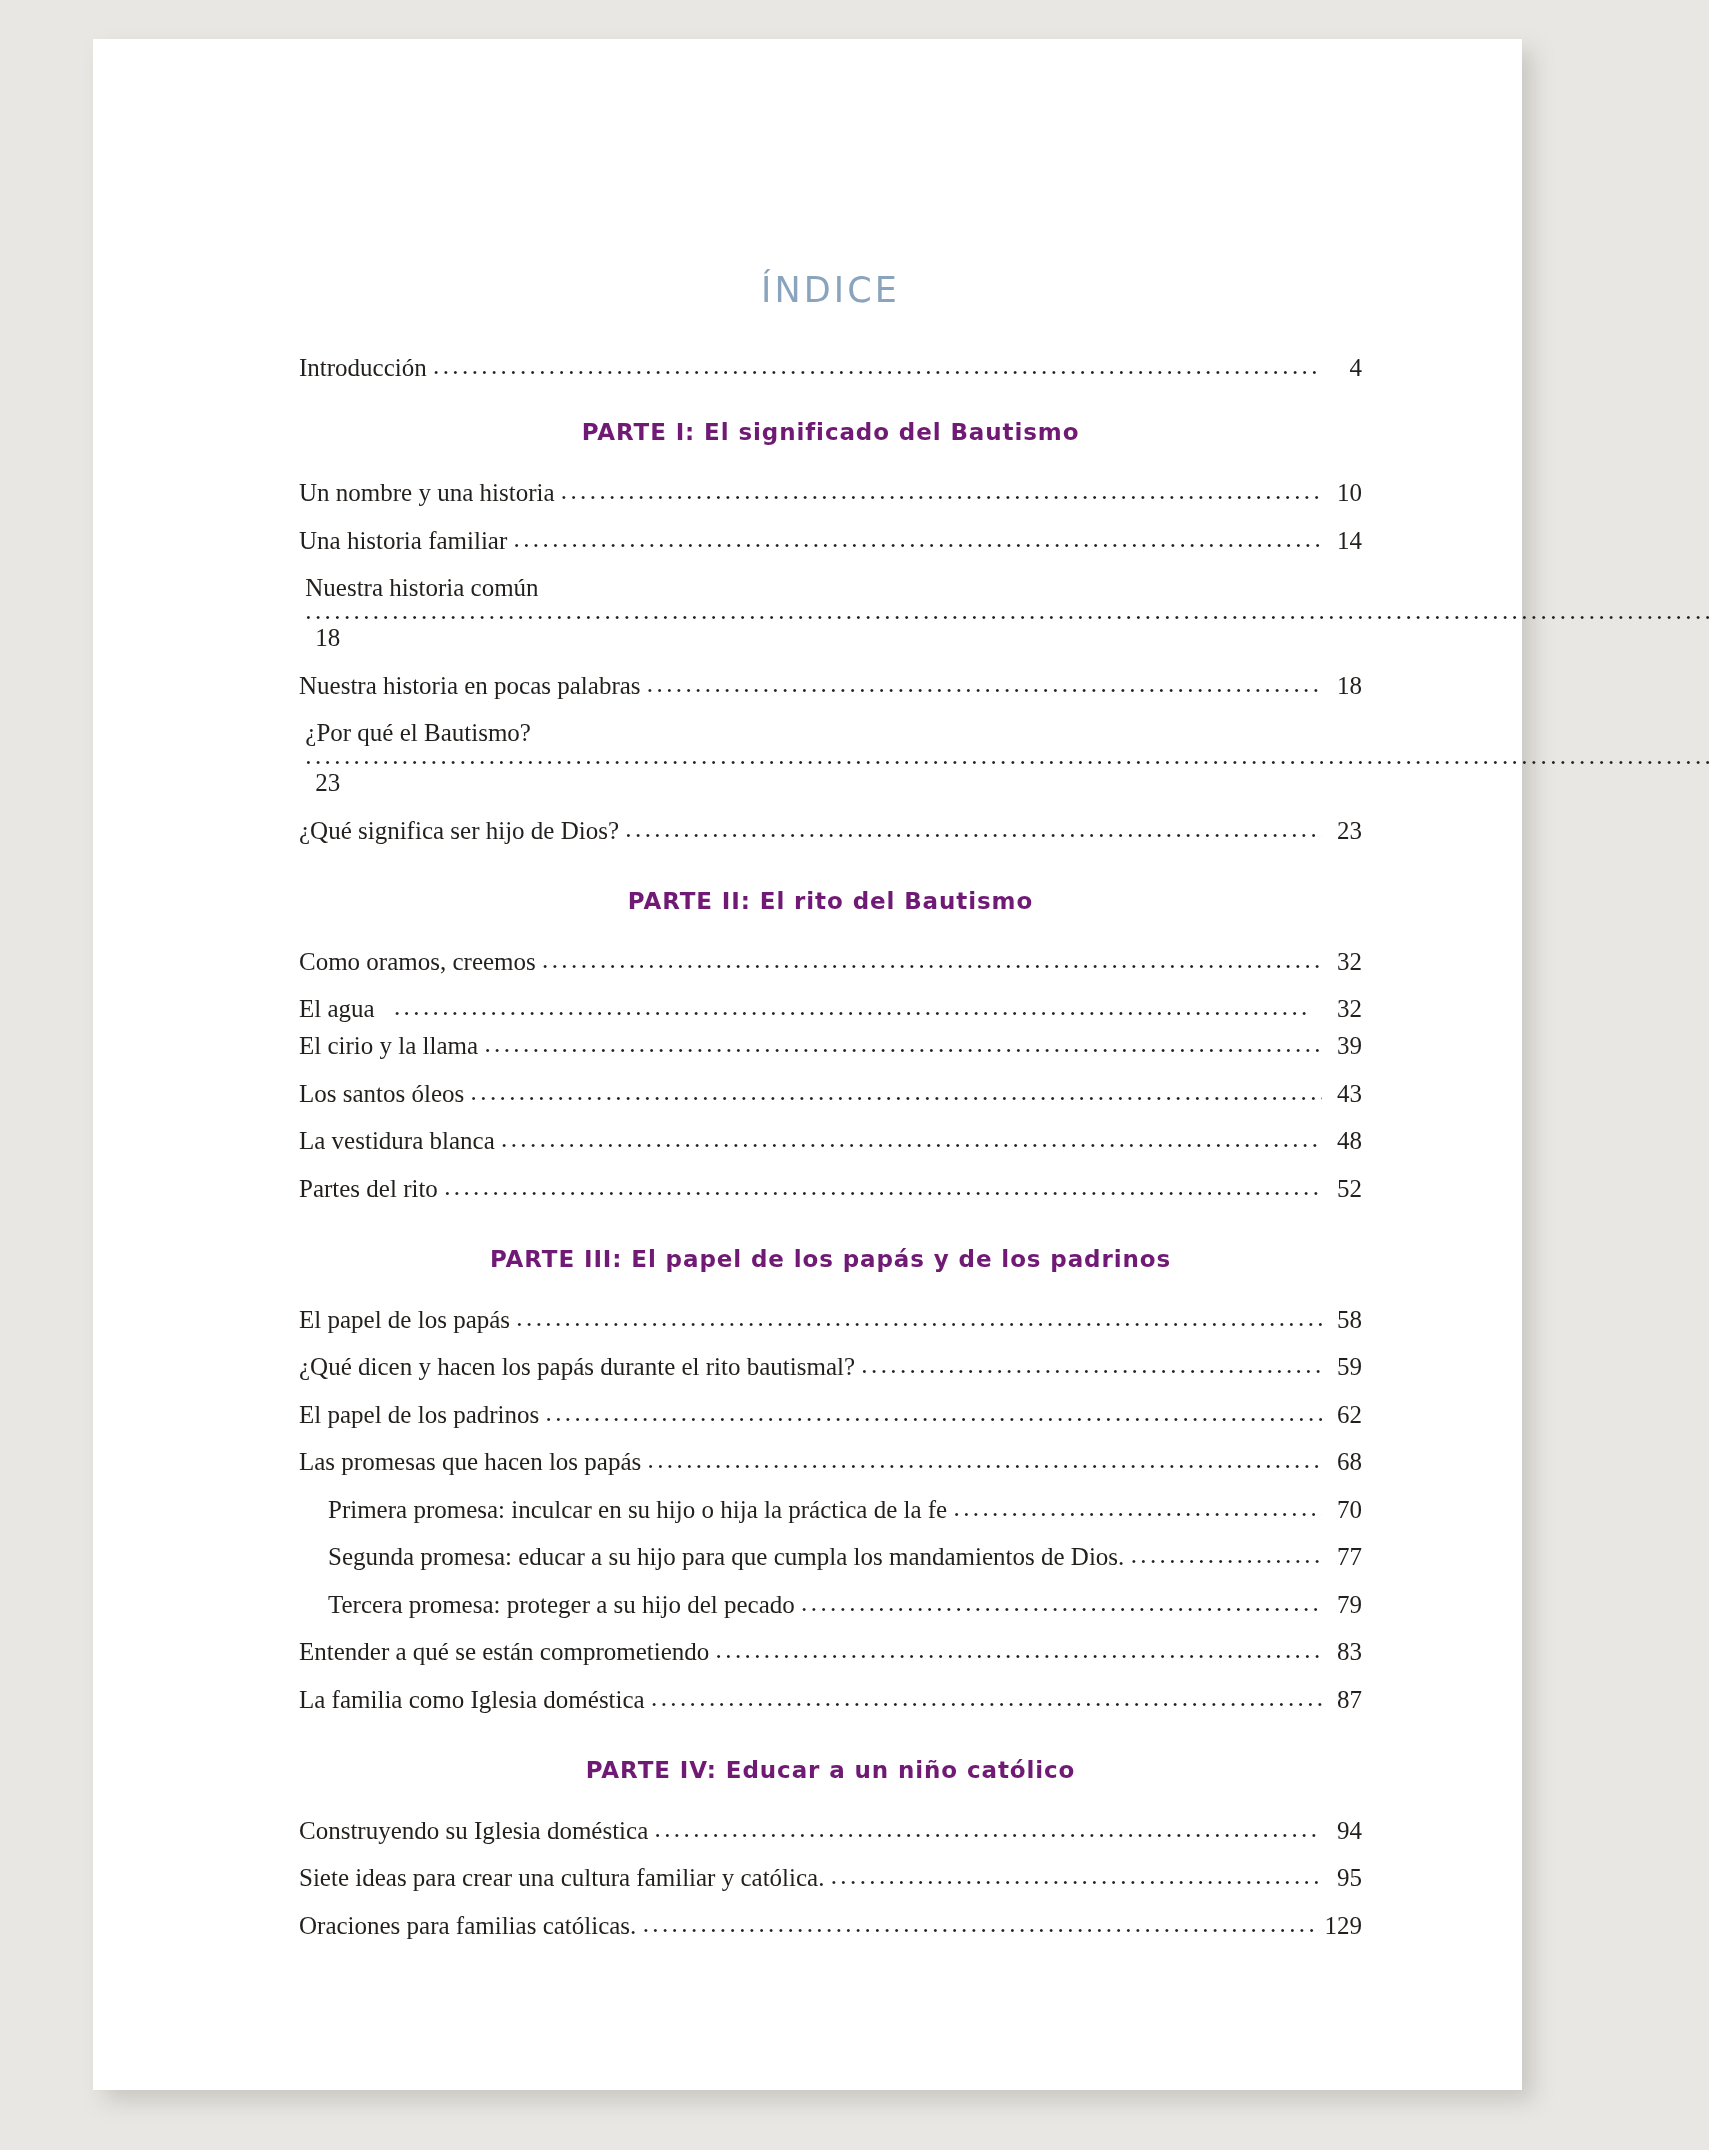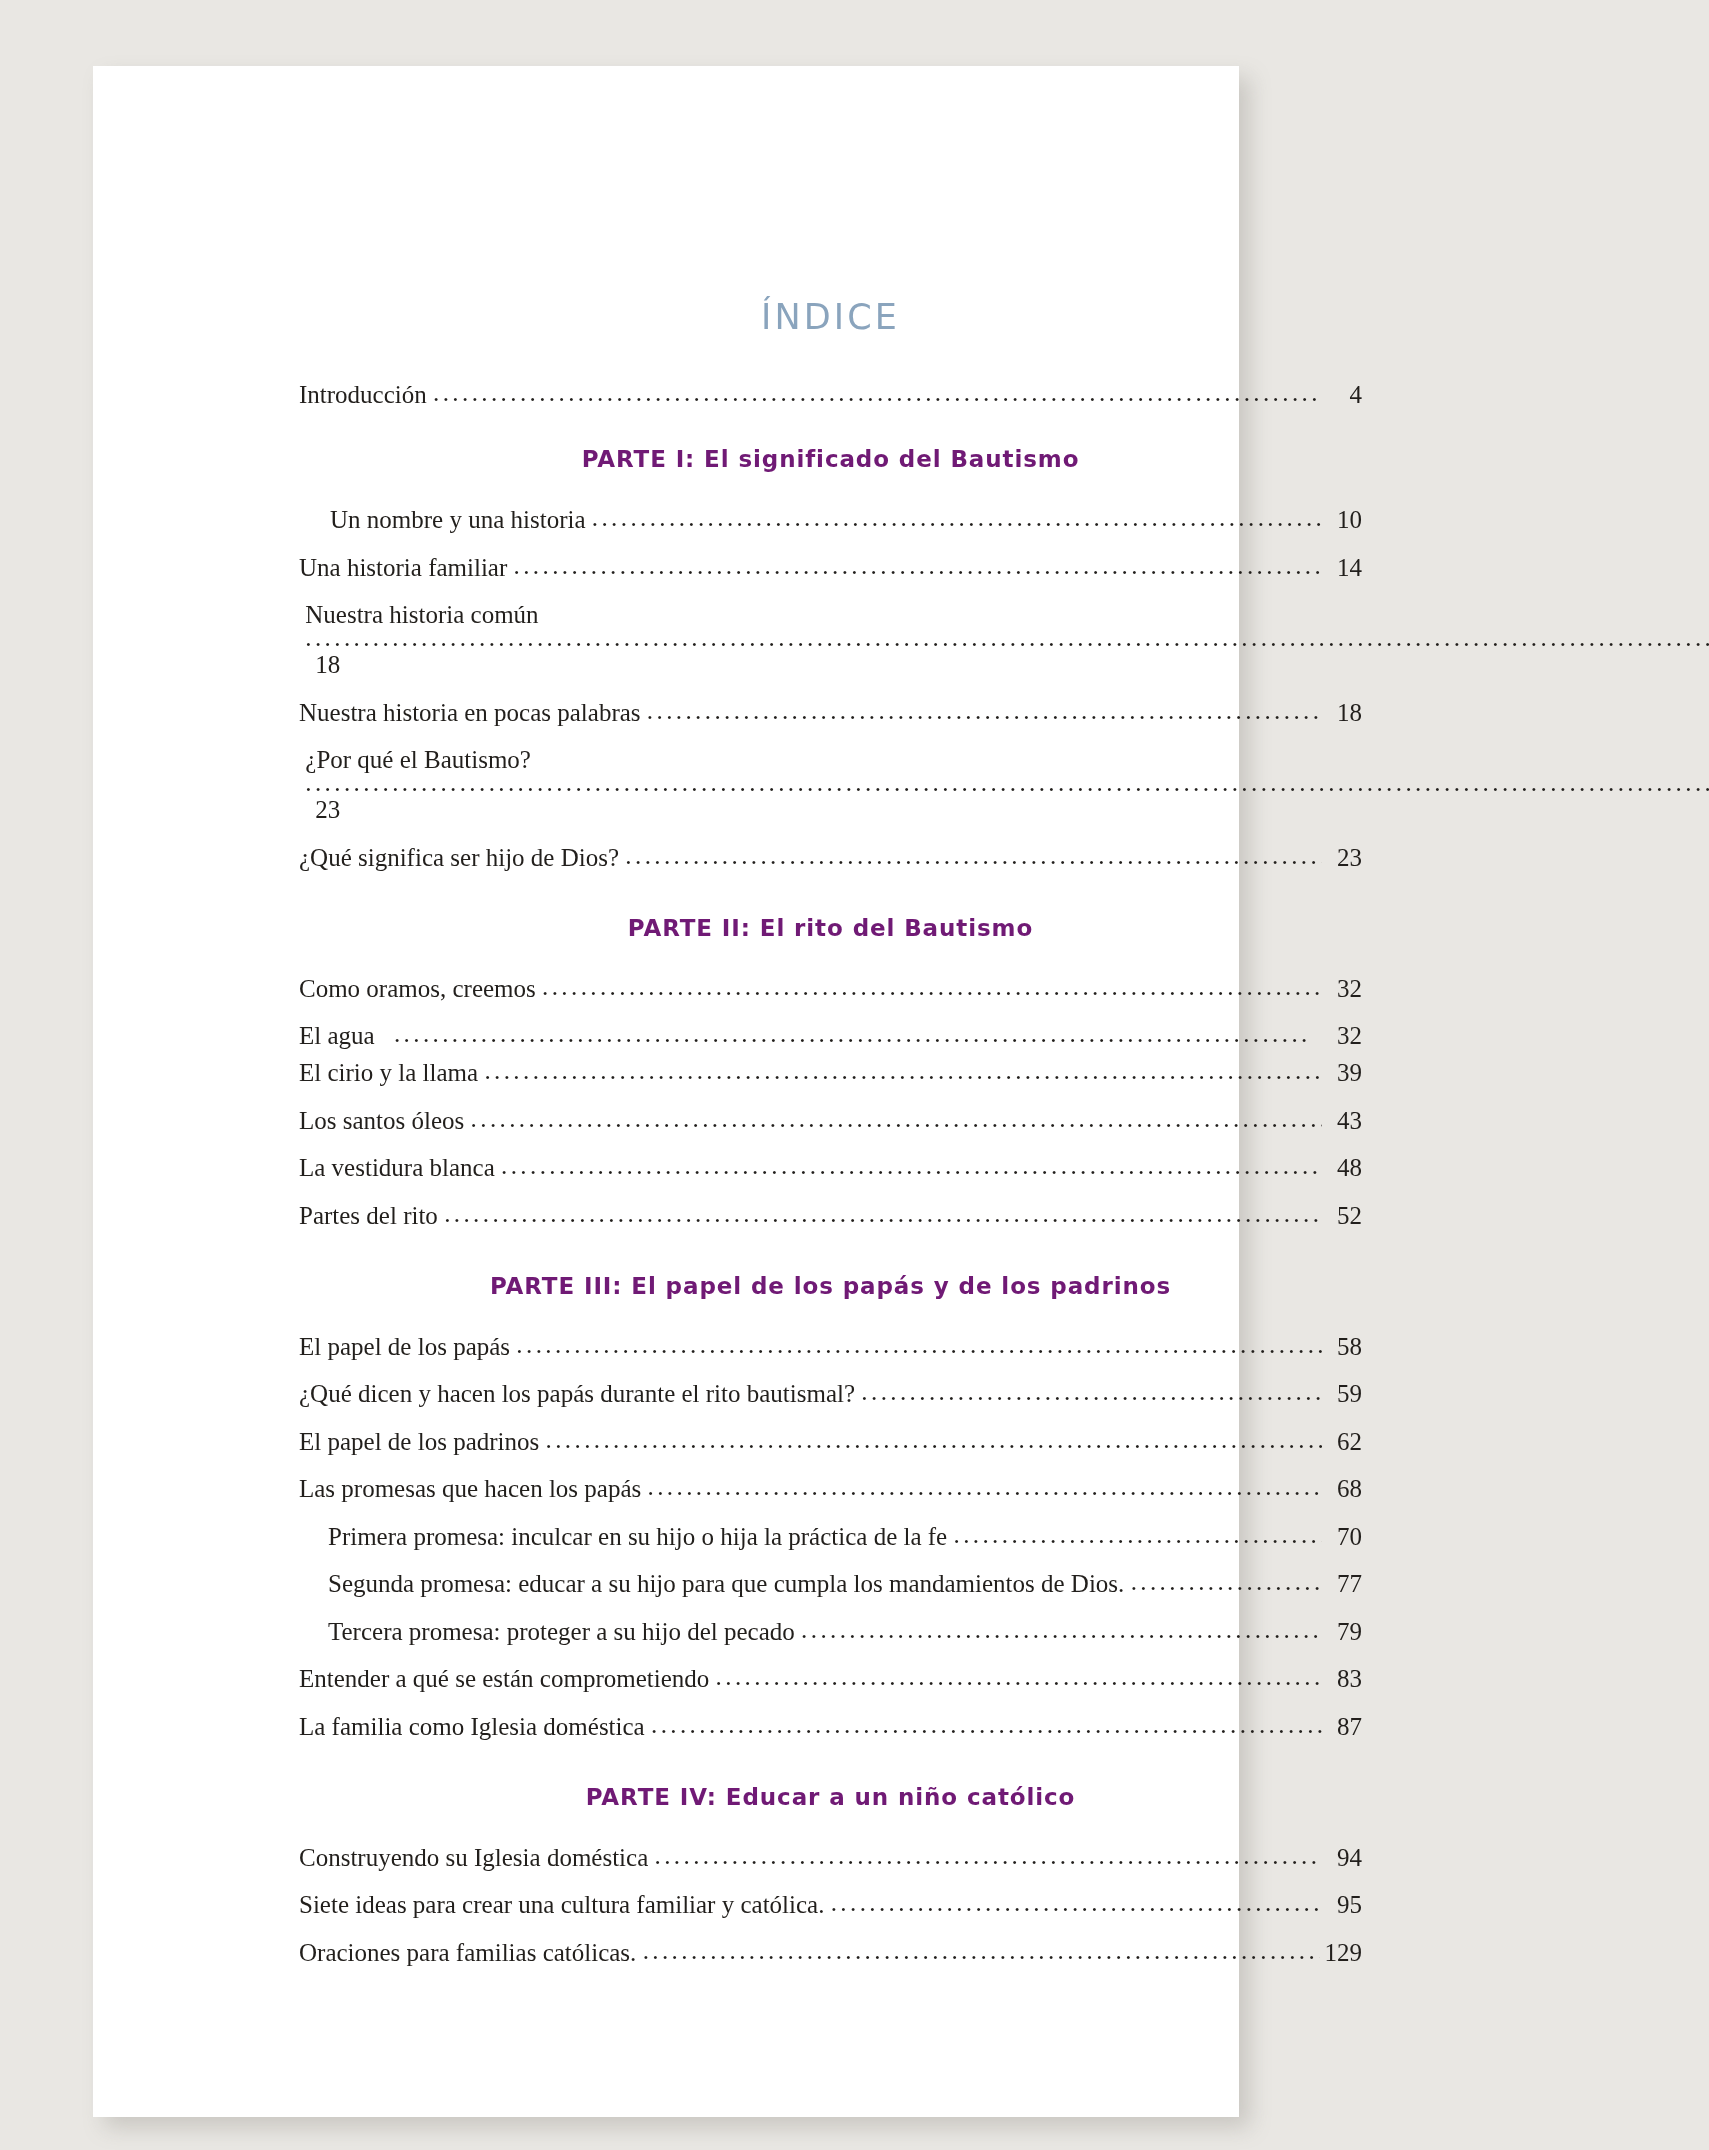--- a/index.html
+++ b/index.html
@@ -10,22 +10,22 @@
   body {
     width: 1709px;
     height: 2151px;
     font-family: "Liberation Serif", serif;
     position: relative;
     overflow: hidden;
   }
   .page {
     position: absolute;
     left: 93px;
-    top: 66px;
-    width: 1146px;
+    top: 39px;
+    width: 1429px;
     height: 2051px;
     background: #ffffff;
     box-shadow: 11.3px 11.3px 21px rgba(120,115,108,0.28);
   }
   .content {
     position: absolute;
     left: 206px;
     top: 0;
     width: 1063px;
   }
@@ -95,21 +95,21 @@
       <div class="entry">
         <span class="label">Introducción</span>
         <span class="leader">....................................................................................................</span>
         <span class="page-num">4</span>
       </div>
     </div>
 
     <div id="parts-container">
         <div class="part-heading" style="margin-top: 39px; margin-bottom: 35px;">PARTE I: El significado del Bautismo</div>
         <div class="group">
-          <div class="entry" style="margin-bottom: 22.5px; margin-left: 31px;">
+          <div class="entry" style="margin-bottom: 22.5px;">
             <span class="label">Un nombre y una historia</span>
             <span class="leader">............................................................................................................................................................................................................................</span>
             <span class="page-num">10</span>
           </div>
           <div class="entry" style="margin-bottom: 22.5px;">
             <span class="label">Una historia familiar</span>
             <span class="leader">............................................................................................................................................................................................................................</span>
             <span class="page-num">14</span>
           </div>
           <div class="entry" style="margin-bottom: 22.5px; flex-direction: column;">

